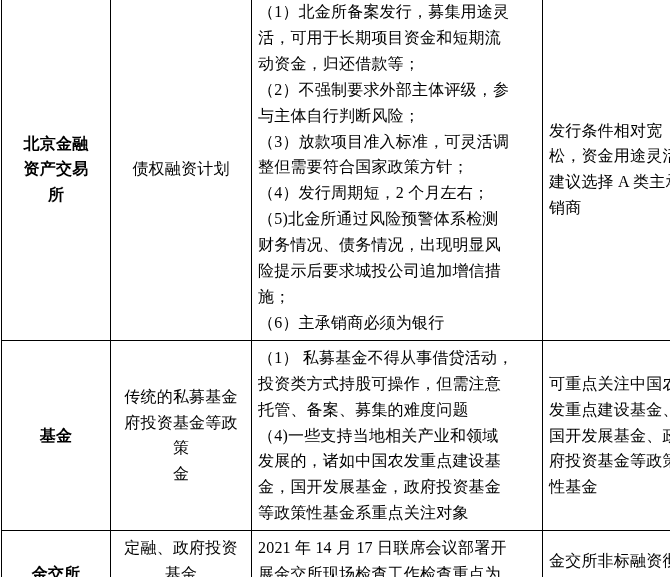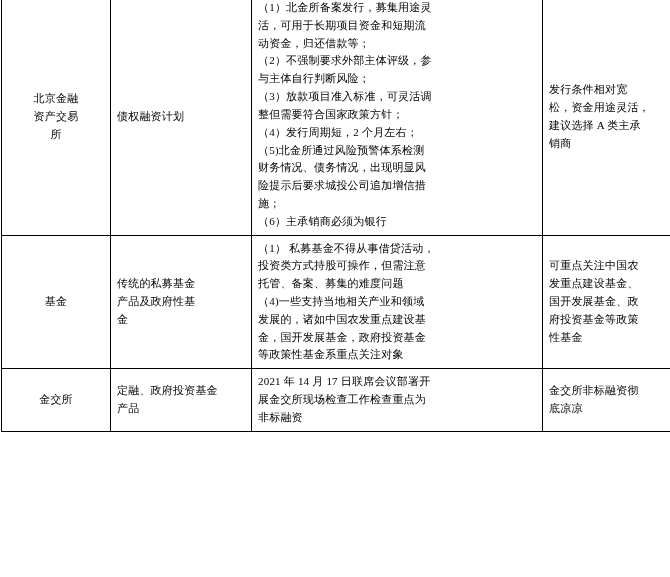--- a/index.html
+++ b/index.html
@@ -24,32 +24,32 @@
     border-collapse: collapse;
     width: 666px;
     margin-left: 1px;
     margin-top: -2px;
     table-layout: fixed;
   }
   table.doc-table td {
     border: 1px solid #000000;
     vertical-align: middle;
     padding: 4px 6px 4px 6px;
-    font-size: 11px;
+    font-size: 16px;
     line-height: 1.62;
     letter-spacing: 0.2px;
   }
   td.col-name {
     width: 96px;
     text-align: center;
-    font-weight: normal;
+    font-weight: bold;
   }
   td.col-type {
     width: 128px;
-    text-align: left;
+    text-align: center;
     vertical-align: middle;
   }
   td.col-detail {
     width: 278px;
     text-align: left;
     vertical-align: top;
   }
   td.col-note {
     width: 160px;
     text-align: left;
@@ -106,21 +106,21 @@
 建议选择 A 类主承
 销商</div>
           </td>
       </tr>
       <tr class="row-2">
         <td class="col-name">
             <div class="cell-text">基金</div>
           </td>
         <td class="col-type">
             <div class="cell-text">传统的私募基金
-产品及政府性基
+府投资基金等政策
 金</div>
           </td>
         <td class="col-detail">
             <div class="cell-text">（1） 私募基金不得从事借贷活动，
 投资类方式持股可操作，但需注意
 托管、备案、募集的难度问题
 （4)一些支持当地相关产业和领域
 发展的，诸如中国农发重点建设基
 金，国开发展基金，政府投资基金
 等政策性基金系重点关注对象</div>

